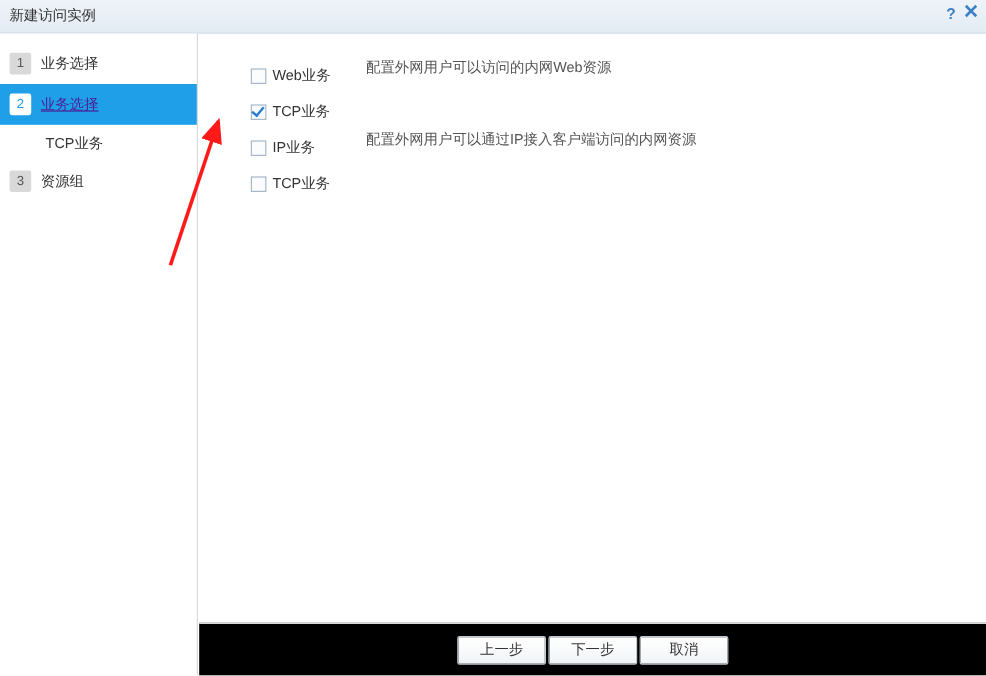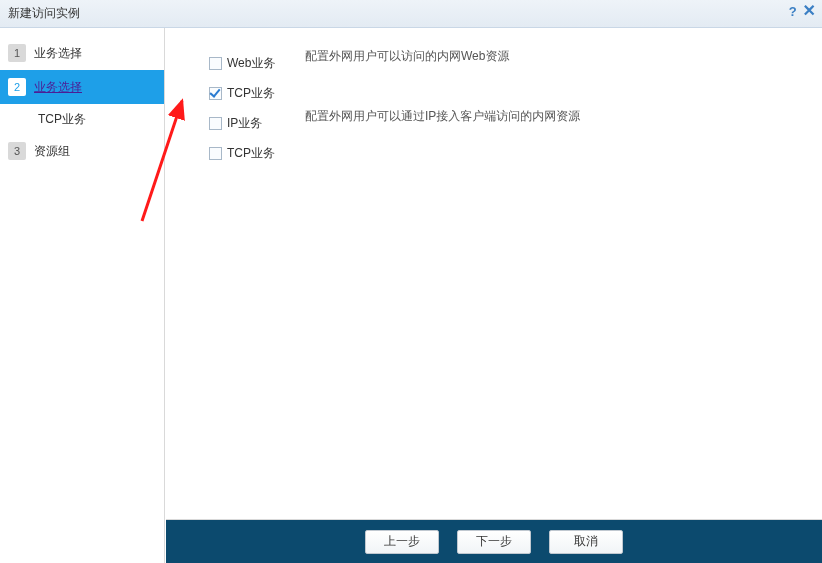--- a/index.html
+++ b/index.html
@@ -152,22 +152,22 @@
     .footer-bar {
       position: absolute;
       left: 166px;
       right: 0;
       bottom: 0;
       height: 44px;
       border-top: 1px solid #d9d9d9;
       display: flex;
       align-items: center;
       justify-content: center;
-      gap: 18px;
-      background: #0c4a6e;
+      gap: 2px;
+      background: #000000;
     }
     .btn {
       min-width: 74px;
       height: 24px;
       border: 1px solid #c0c8d0;
       background: linear-gradient(#ffffff,#f1f4f7);
       border-radius: 2px;
       font-size: 12px;
       color: #333;
       cursor: pointer;

